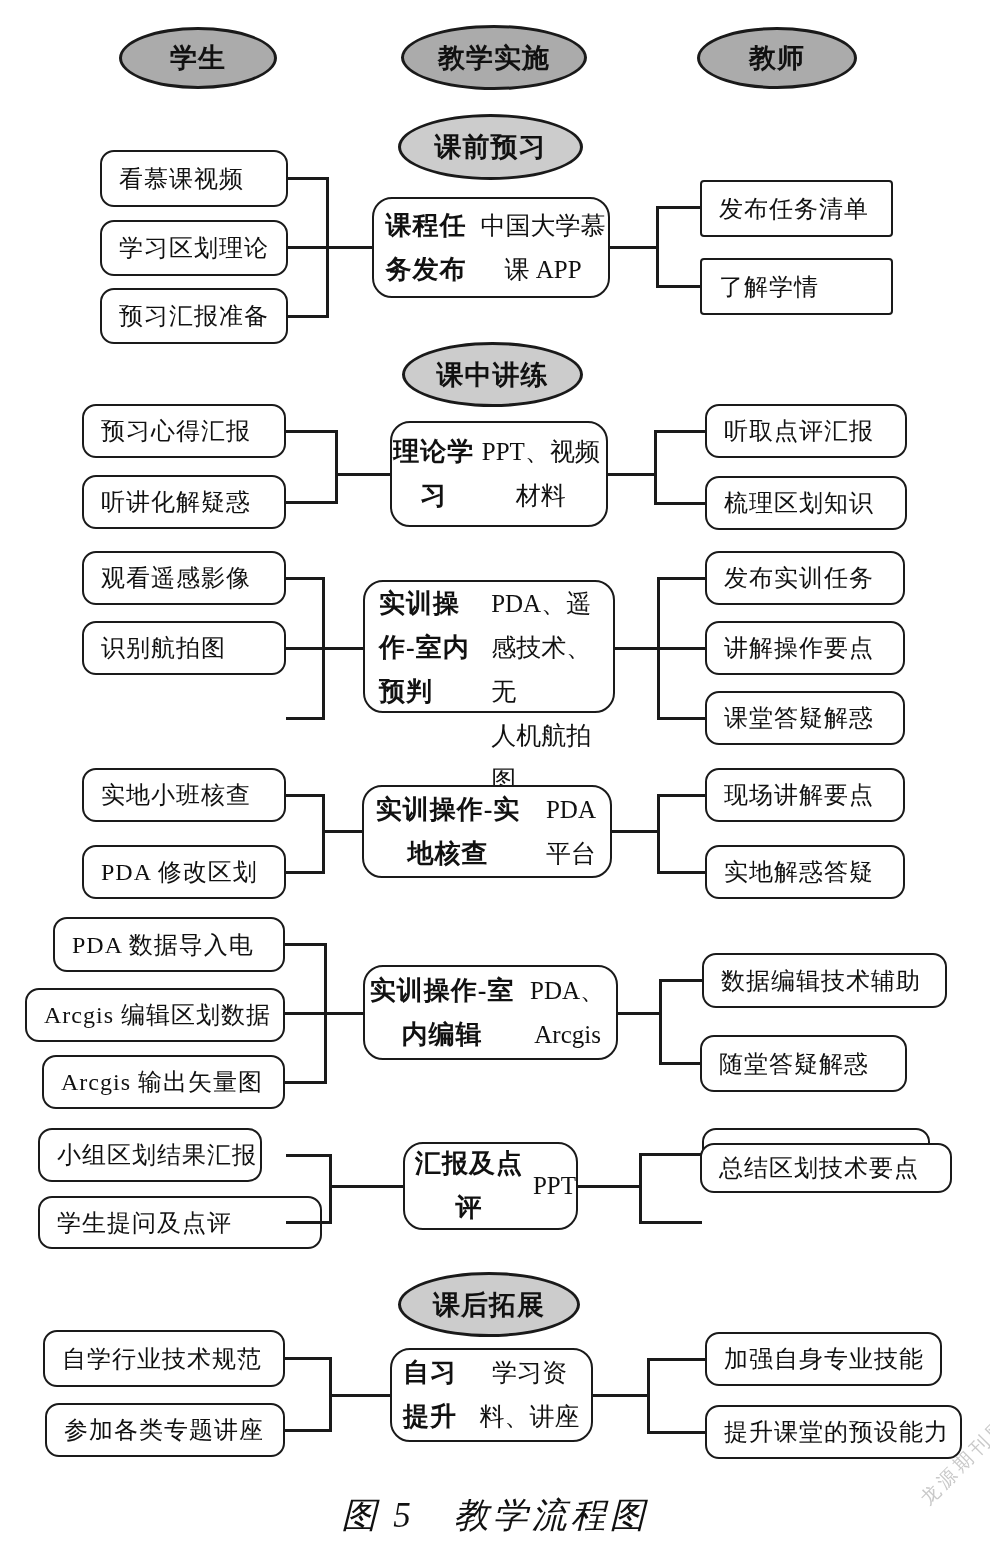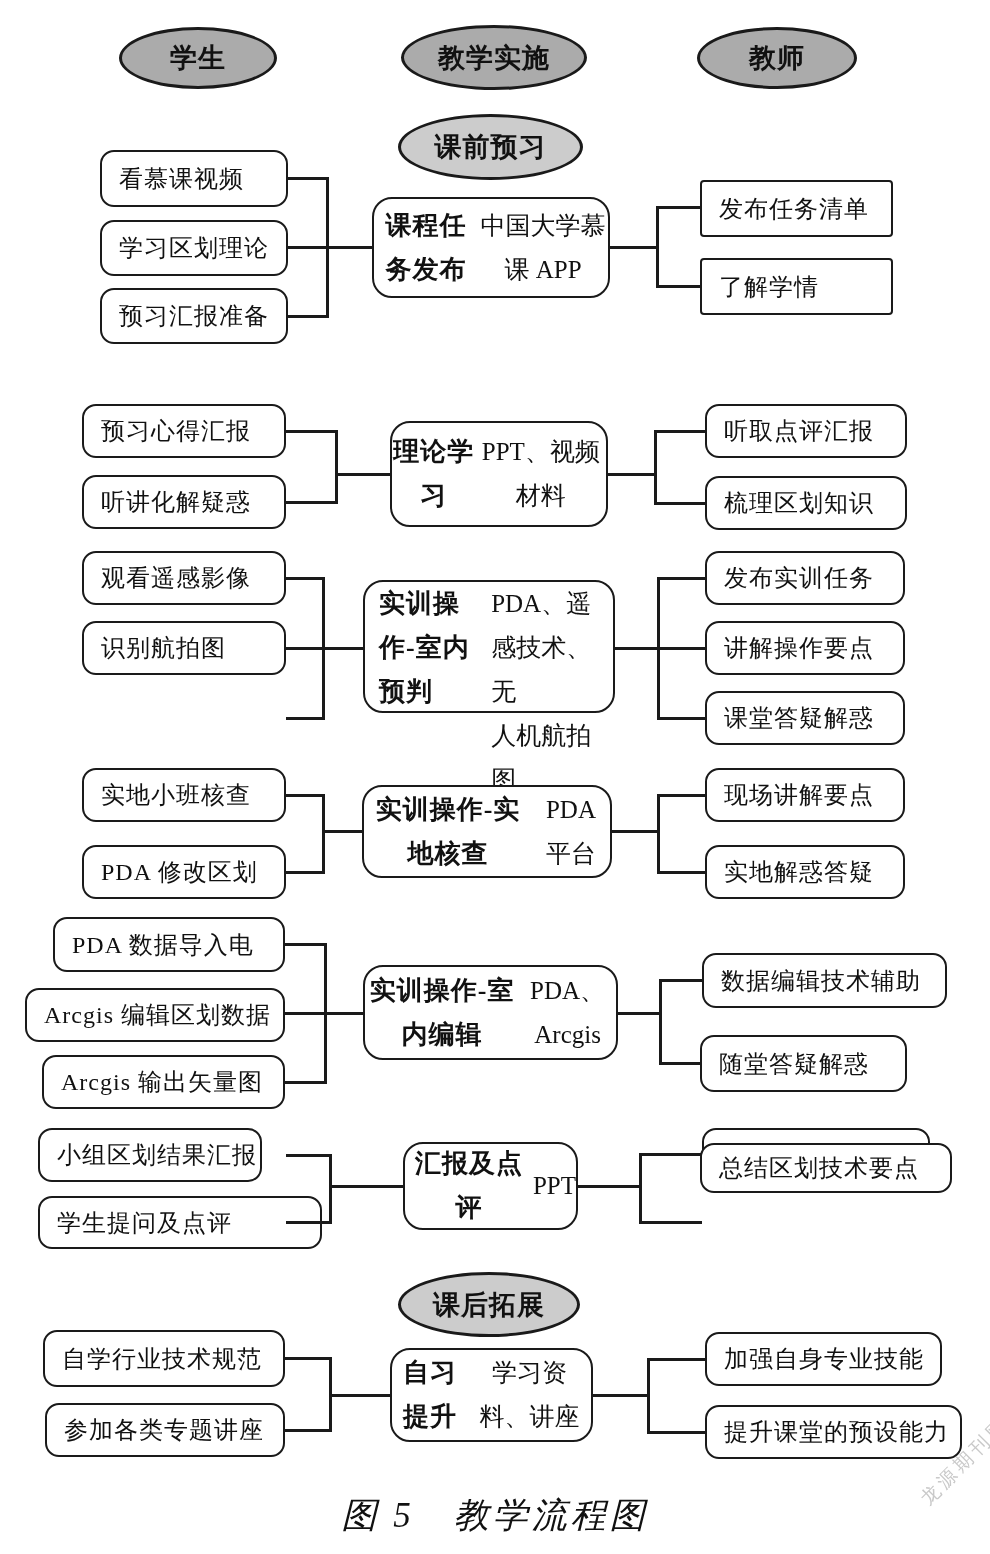--- a/index.html
+++ b/index.html
@@ -32,20 +32,21 @@
 </head>
 <body>
 
 <div class="canvas">
 
   <div class="ellipse dark" style="left:119px;top:27px;width:158px;height:62px">学生</div>
   <div class="ellipse dark" style="left:401px;top:25px;width:186px;height:65px">教学实施</div>
   <div class="ellipse stage" style="left:398px;top:114px;width:185px;height:66px">课前预习</div>
 
   <div class="ellipse dark" style="left:697px;top:27px;width:160px;height:62px">教师</div>
+  <div class="ellipse stage" style="left:402px;top:342px;width:181px;height:65px">课中讲练</div>
   <div class="ellipse stage" style="left:398px;top:1272px;width:182px;height:65px">课后拓展</div>
 
   <div class="sbox" style="left:100px;top:150px;width:188px;height:57px">看慕课视频</div>
   <div class="sbox" style="left:100px;top:220px;width:188px;height:56px">学习区划理论</div>
   <div class="sbox" style="left:100px;top:288px;width:188px;height:56px">预习汇报准备</div>
 
   <div class="hl" style="left:286px;top:177px;width:43px"></div>
   <div class="hl" style="left:286px;top:246px;width:86px"></div>
   <div class="hl" style="left:286px;top:315px;width:43px"></div>
   <div class="vl" style="left:326px;top:177px;height:141px"></div>

